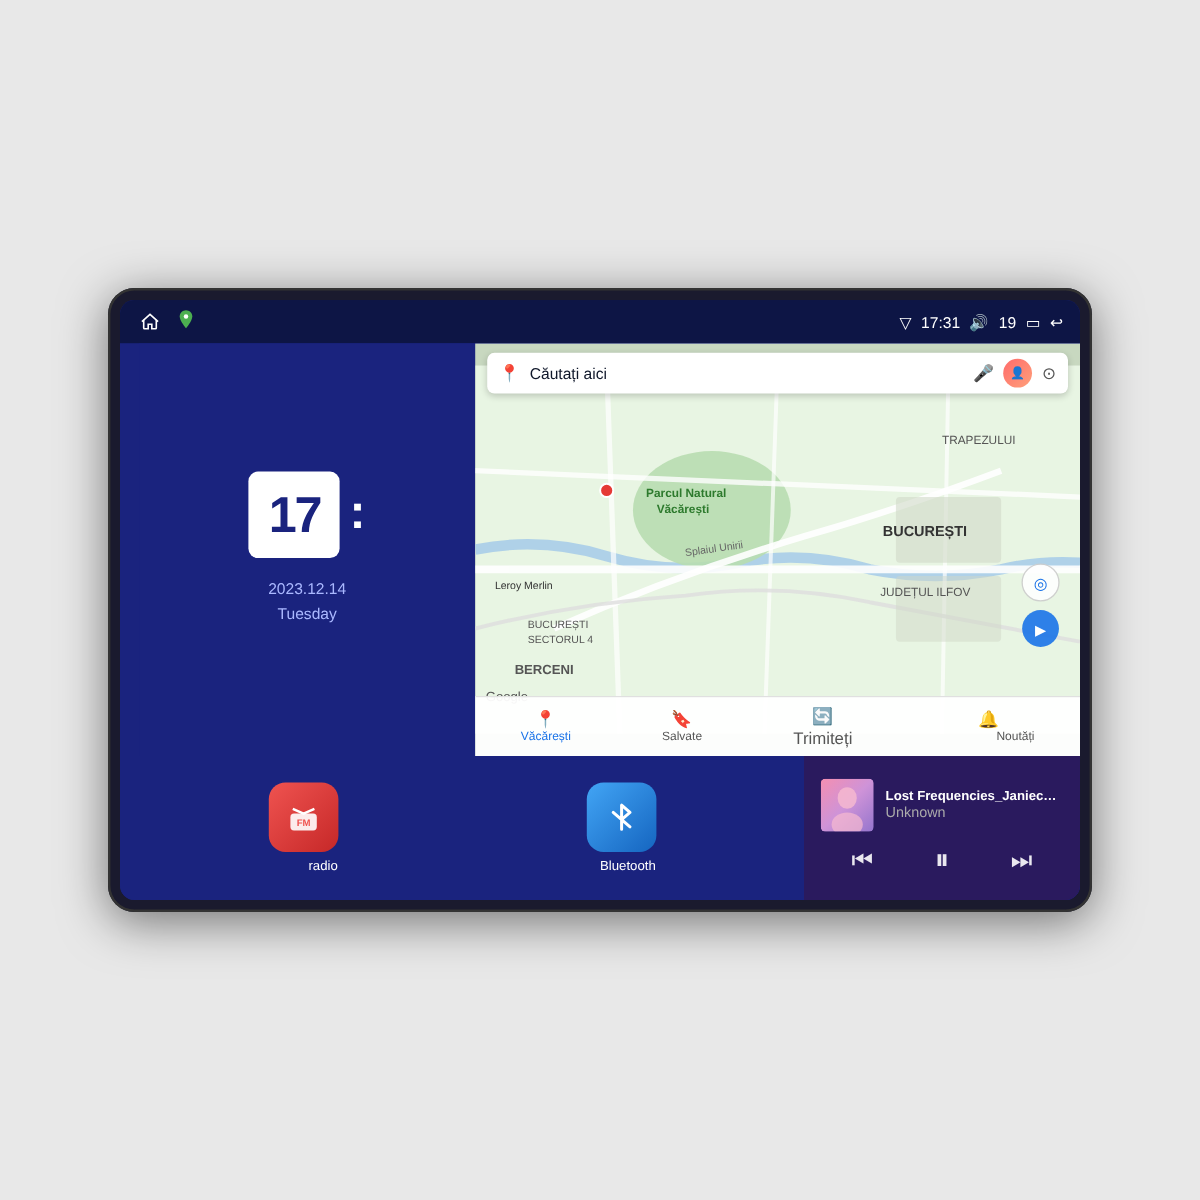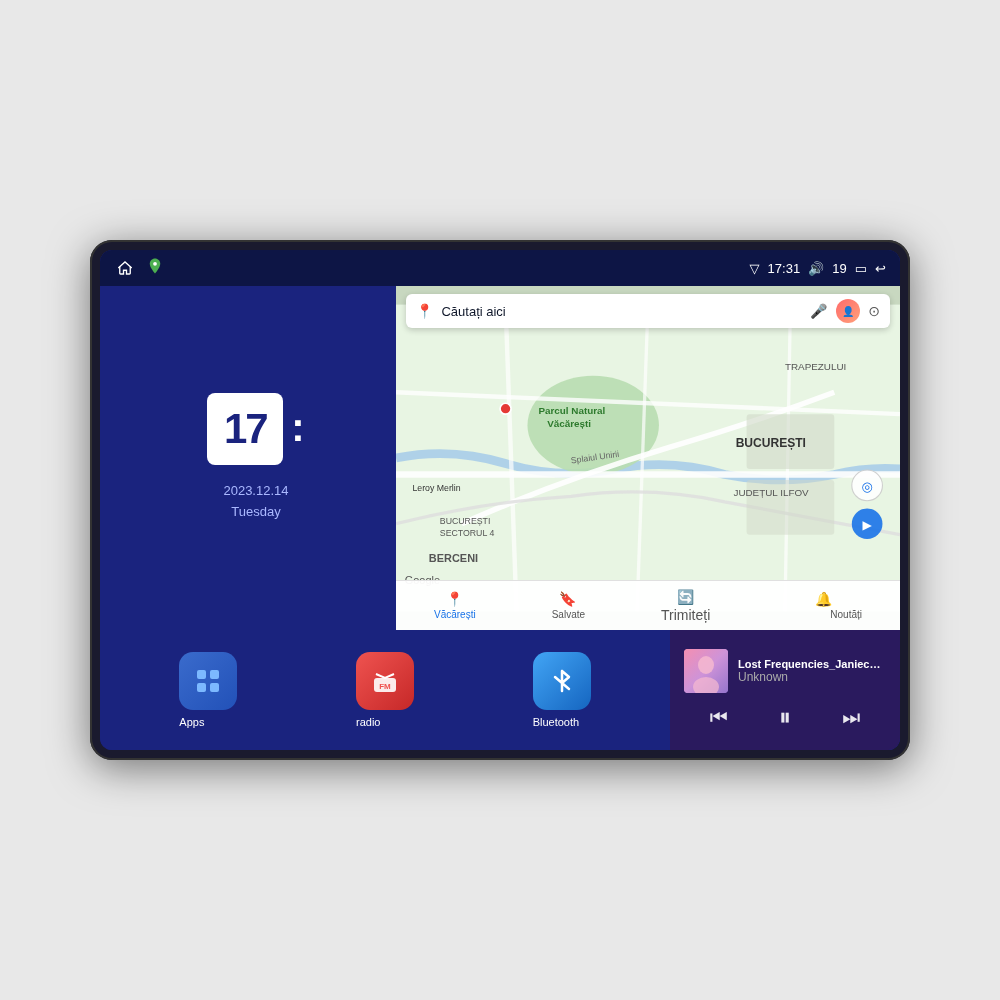--- a/index.html
+++ b/index.html
@@ -229,21 +229,21 @@
       flex: 1;
       display: flex;
       align-items: center;
       justify-content: space-around;
       padding: 8px 20px;
     }
 
     .app-icon-item {
       display: flex;
       flex-direction: column;
-      align-items: flex-start;
+      align-items: flex-end;
       gap: 6px;
       cursor: pointer;
     }
 
     .app-icon-circle {
       width: 58px;
       height: 58px;
       border-radius: 14px;
       display: flex;
       align-items: center;
@@ -459,31 +459,20 @@
             </div>
           </div>
         </div>
 
       </div>
 
       <div class="bottom-section">
 
         <div class="apps-row">
 
-          <div class="app-icon-item">
-            <div class="app-icon-circle icon-apps">
-              <svg width="30" height="30" viewBox="0 0 30 30" fill="none">
-                <rect x="4" y="4" width="9" height="9" rx="2" fill="#7cb9ff"></rect>
-                <rect x="17" y="4" width="9" height="9" rx="2" fill="#7cb9ff"></rect>
-                <rect x="4" y="17" width="9" height="9" rx="2" fill="#7cb9ff"></rect>
-                <rect x="17" y="17" width="9" height="9" rx="2" fill="#7cb9ff"></rect>
-              </svg>
-            </div>
-            <span class="app-label">Apps</span>
-          </div>
 
 
           <div class="app-icon-item">
             <div class="app-icon-circle icon-radio">
               <svg width="30" height="30" viewBox="0 0 30 30" fill="none">
                 <rect x="4" y="12" width="22" height="14" rx="3" fill="#fff" opacity="0.9"></rect>
                 <text x="15" y="22.5" font-size="8" fill="#ef5350" text-anchor="middle" font-family="Arial" font-weight="bold">FM</text>
                 <path d="M6 8 L15 12 L24 8" stroke="#fff" stroke-width="2" fill="none"></path>
               </svg>
             </div>

